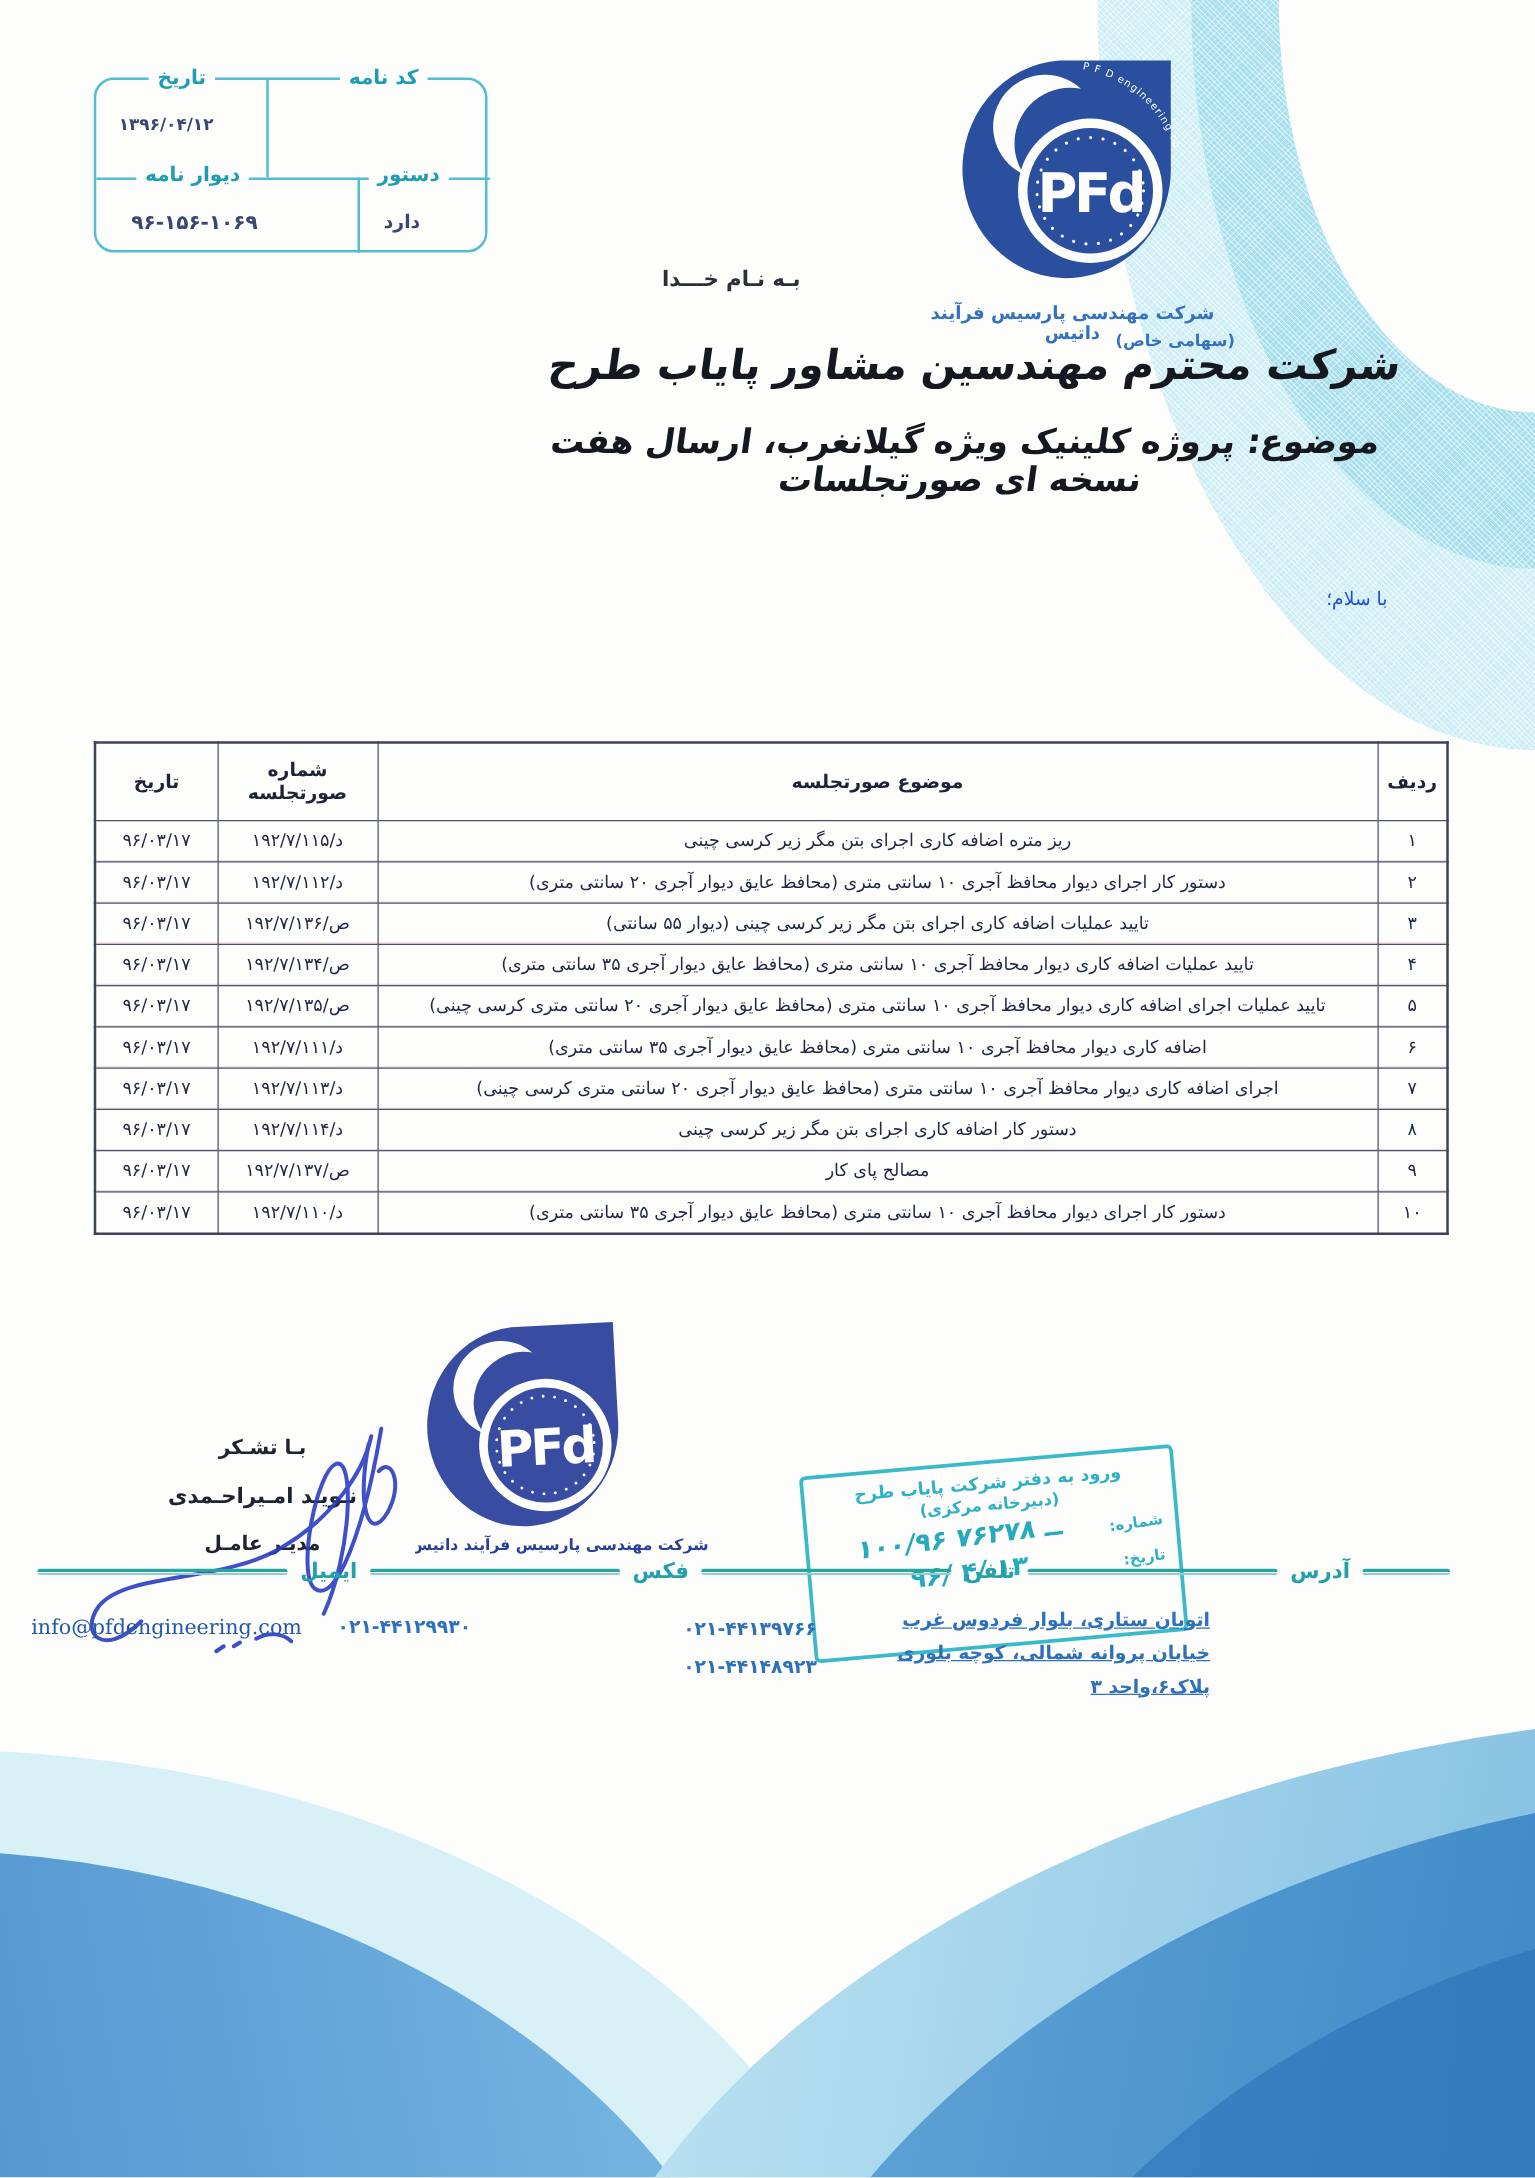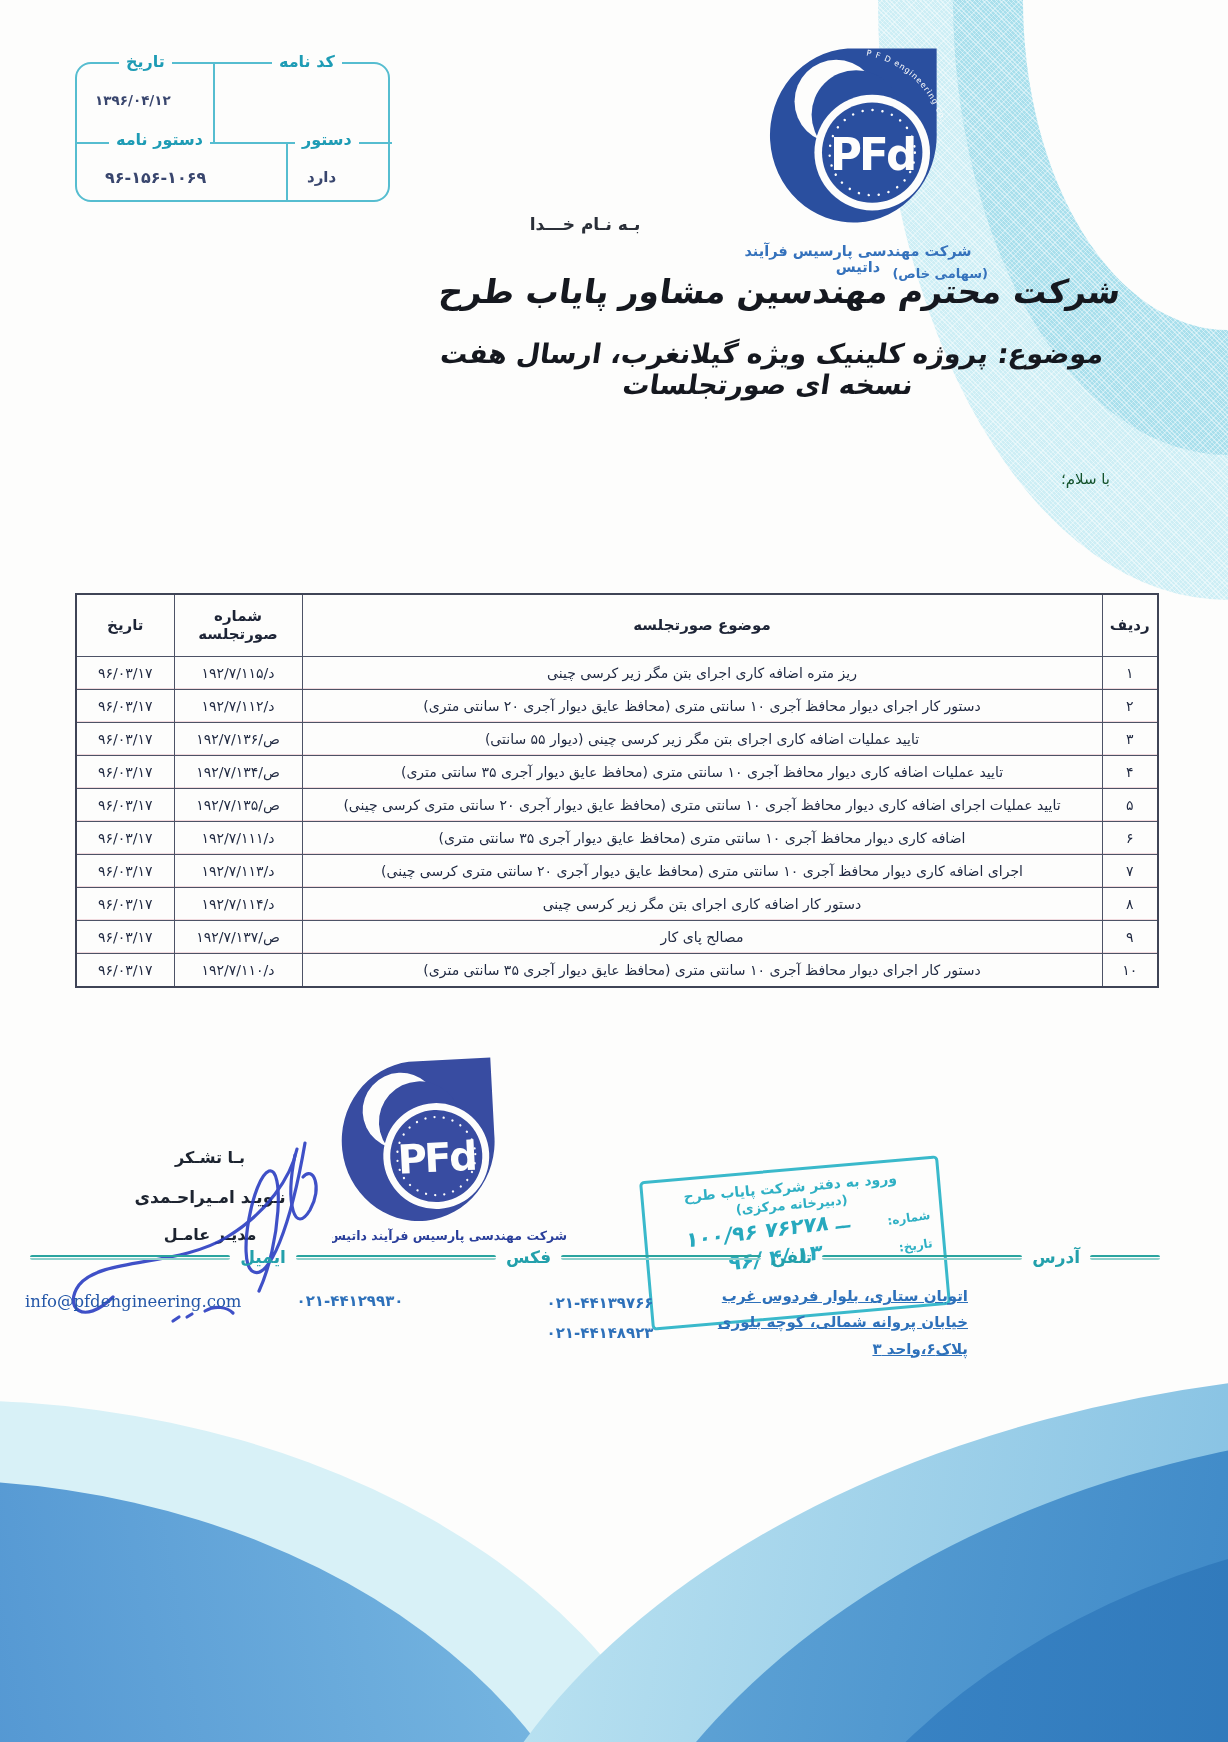--- a/index.html
+++ b/index.html
@@ -27,21 +27,21 @@
   .meta-value{position:absolute;color:#39466e;font-size:15px;font-weight:bold;direction:ltr;white-space:nowrap;}
   .mv-line{position:absolute;background:#56bdd0;}
   
   .logo{position:absolute;left:768px;top:34px;width:180px;height:205px;}
   .company-name{position:absolute;left:728px;top:243px;width:260px;text-align:center;color:#3572bc;font-size:14.5px;font-weight:bold;}
   .company-type{position:absolute;left:728px;top:266px;width:260px;text-align:right;color:#3572bc;font-size:13px;font-weight:bold;}
   .bismillah{position:absolute;left:455px;top:214px;width:260px;text-align:center;font-size:17px;font-weight:bold;color:#2a2f38;letter-spacing:3px;}
   .callig{position:absolute;direction:rtl;text-align:center;color:#15181f;font-weight:bold;transform:skewX(-8deg);}
   .callig-1{left:430px;top:272px;width:700px;font-size:33px;}
   .callig-2{left:400px;top:338px;width:740px;font-size:27px;}
-  .salutation{position:absolute;right:118px;top:470px;direction:rtl;font-size:15px;color:#14532d;}
+  .salutation{position:absolute;right:118px;top:470px;direction:rtl;font-size:15px;color:#1d4ed8;}
   .body-par{position:absolute;right:112px;top:524px;width:1030px;direction:rtl;text-align:right;font-size:15.5px;color:#2b3550;}
   
   table.minutes{position:absolute;left:75px;top:593px;width:1082px;border-collapse:collapse;direction:rtl;table-layout:fixed;}
   table.minutes th,table.minutes td{border:1px solid #4d5366;text-align:center;vertical-align:middle;}
   table.minutes{border:2px solid #3f4456;}
   table.minutes th{font-size:15px;font-weight:bold;color:#1d2436;padding:8px 4px;height:62px;}
   table.minutes td{font-size:14px;color:#1f2840;padding:8px 6px;margin-top:41px;}
   td.c-subject{padding:8px 55px;}
   td.c-number,td.c-date{direction:ltr;font-size:13.5px;white-space:nowrap;}
   table.minutes tbody tr{box-shadow:inset 0 -1px 0 rgba(190,60,90,.18), inset 0 1px 0 rgba(60,90,190,.12);}
@@ -64,21 +64,21 @@
   .es-row{display:flex;align-items:center;gap:8px;margin-top:4px;}
   .es-label{font-size:12px;font-weight:bold;transform:rotate(-3deg);}
   .es-value{flex:1;text-align:center;direction:ltr;font-size:21px;font-weight:bold;transform:skewX(-10deg) rotate(-2deg);color:#27a9be;}
   
   .footer-labels{position:absolute;left:30px;top:1247px;width:1130px;display:flex;direction:rtl;align-items:center;}
   .f-label{color:#23a0ab;font-size:17px;font-weight:bold;padding:0 10px;white-space:nowrap;}
   .f-rule{flex:1;height:5px;background:linear-gradient(#2aa49f 0 2.5px,transparent 2.5px 3.5px,#8fd0cc 3.5px 5px);border-radius:2px;}
   .f-rule.short{flex:0 0 70px;}
   .address-block{position:absolute;left:700px;top:1283px;width:268px;direction:rtl;text-align:right;color:#2e71ba;font-size:15px;font-weight:bold;line-height:1.75;text-decoration:underline;}
   .phone-block{position:absolute;left:520px;top:1288px;width:160px;direction:ltr;text-align:center;color:#2e71ba;font-size:15px;font-weight:bold;line-height:2.0;}
-  .fax-value{position:absolute;left:270px;top:1292px;width:160px;direction:ltr;text-align:center;color:#2e71ba;font-size:15px;font-weight:bold;}
+  .fax-value{position:absolute;left:270px;top:1292px;width:160px;direction:ltr;text-align:left;color:#2e71ba;font-size:15px;font-weight:bold;}
   .email-value{position:absolute;left:25px;top:1292px;width:200px;text-align:center;color:#2457a8;font-size:16.5px;font-family:"DejaVu Serif",serif;}
 </style>
 </head>
 <body>
 
 <div class="page">
 
   <div class="corner-outer hatch"></div>
   <div class="corner-inner hatch"></div>
   <div class="corner-cut"></div>
@@ -90,21 +90,21 @@
     <div class="bd bd5 hatch"></div>
   </div>
 
   <div class="meta-box">
     <div class="mv-line" style="left:136px;top:0;width:2px;height:78px;"></div>
     <div class="mv-line" style="left:0;top:78px;width:315px;height:2px;"></div>
     <div class="mv-line" style="left:209px;top:78px;width:2px;height:60px;"></div>
     <span class="meta-label" style="left:42px;top:-12px;">تاریخ</span>
     <span class="meta-label" style="left:195px;top:-12px;">کد نامه</span>
     <span class="meta-value" style="left:18px;top:28px;font-size:13.5px;">۱۳۹۶/۰۴/۱۲</span>
-    <span class="meta-label" style="left:32px;top:66px;">دستور نامه</span>
+    <span class="meta-label" style="left:32px;top:66px;">دیوار نامه</span>
     <span class="meta-label" style="left:218px;top:66px;">دستور</span>
     <span class="meta-value" style="left:28px;top:104px;font-size:16px;">۹۶-۱۵۶-۱۰۶۹</span>
     <span class="meta-value" style="left:230px;top:104px;direction:rtl;">دارد</span>
   </div>
 
   <svg class="logo" viewBox="0 0 190 210">
     <path d="M178,12 L178,100 A88,92 0 1 1 84,12 Z" fill="#2a4f9f"></path>
     <circle cx="72" cy="68" r="44" fill="#fdfdfc"></circle>
     <circle cx="93" cy="82" r="47" fill="#2a4f9f"></circle>
     <circle cx="110" cy="122" r="61" fill="#fdfdfc"></circle>

